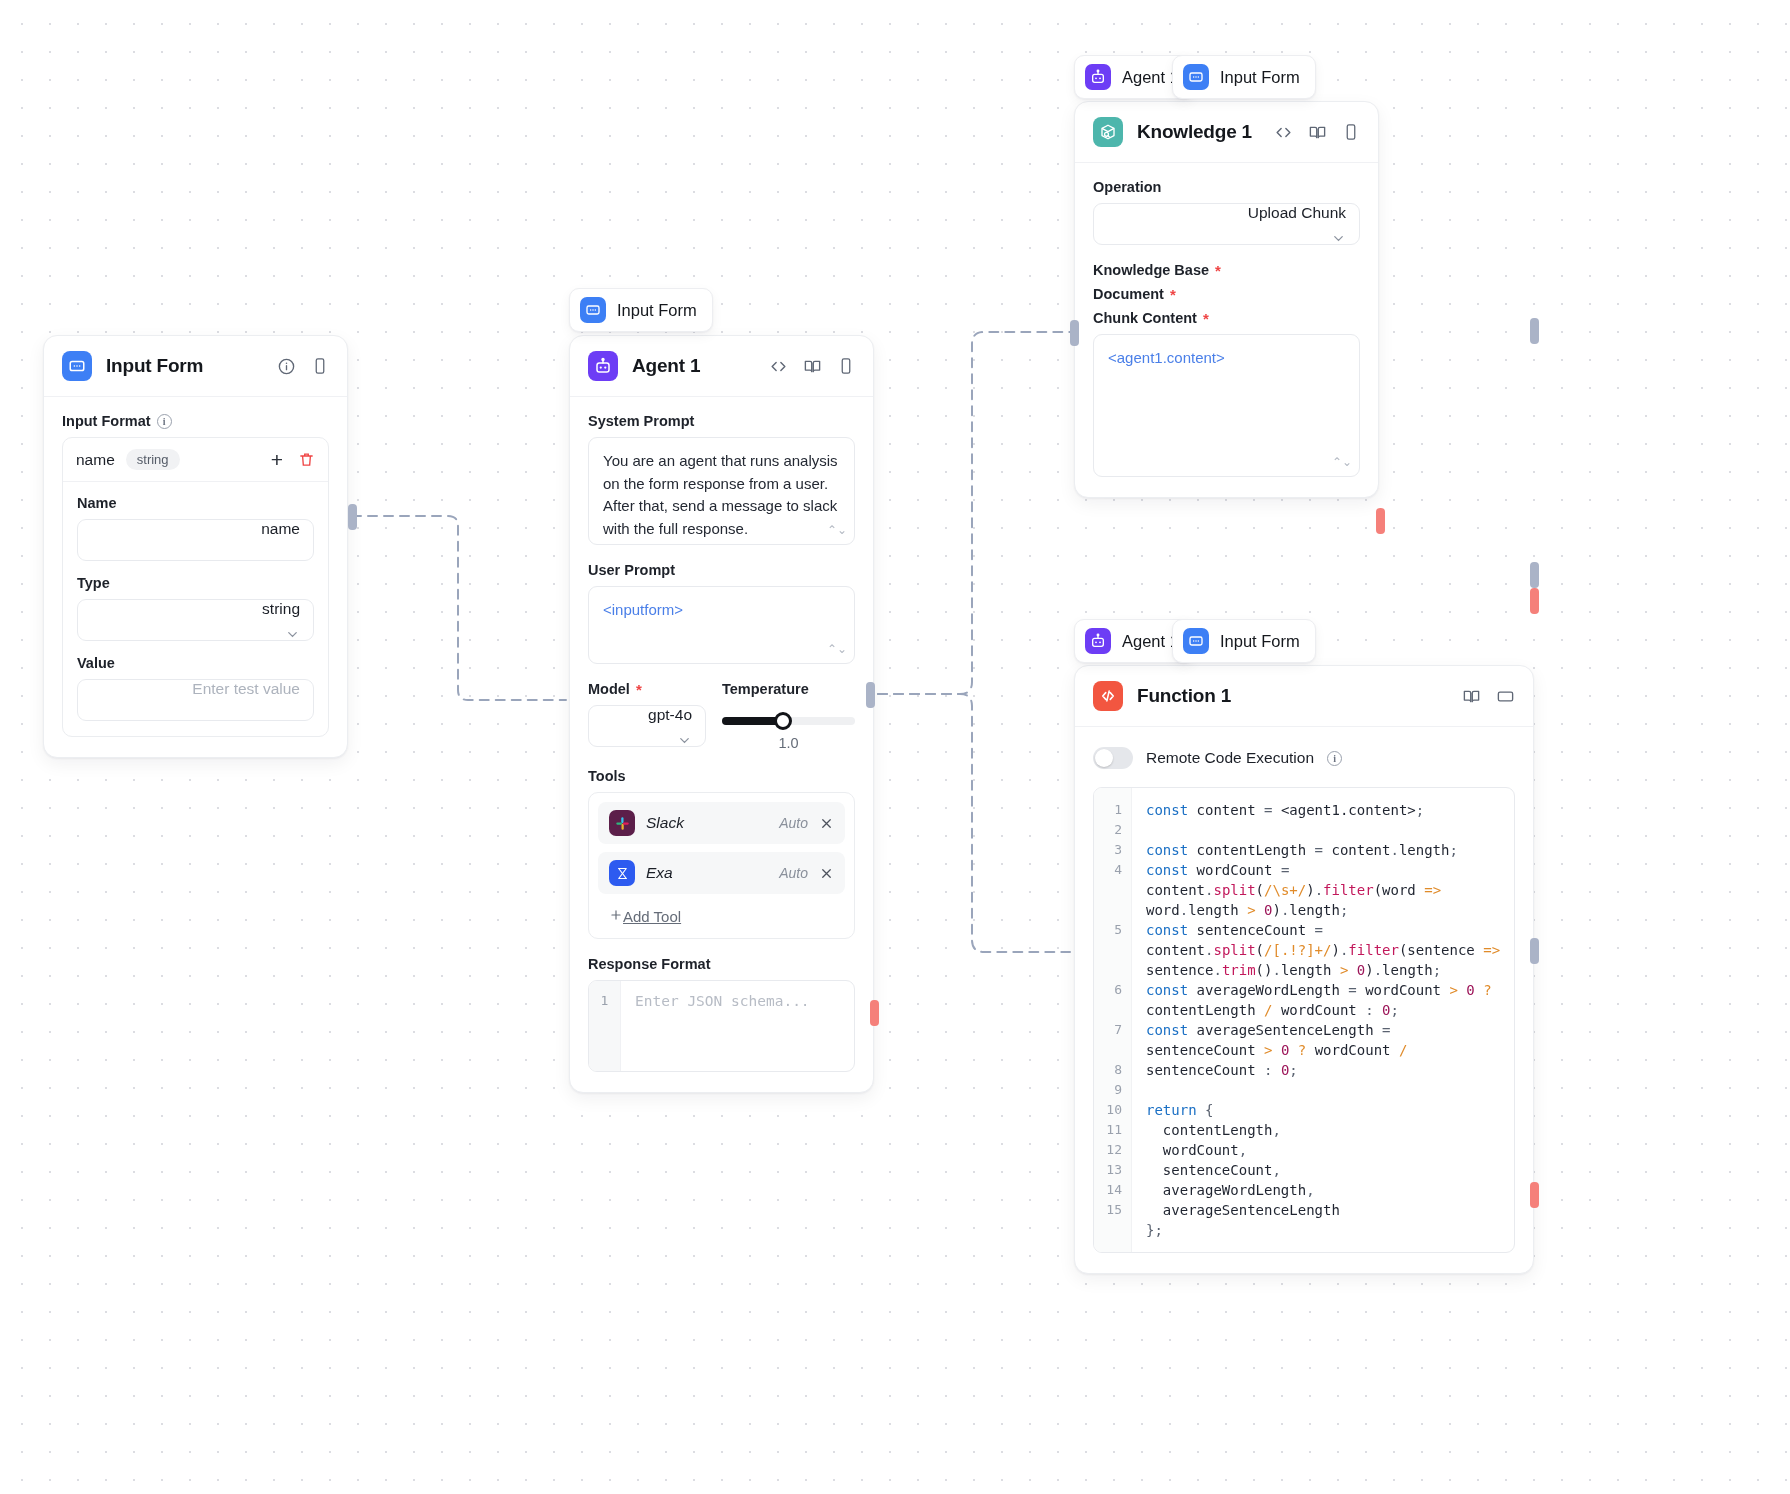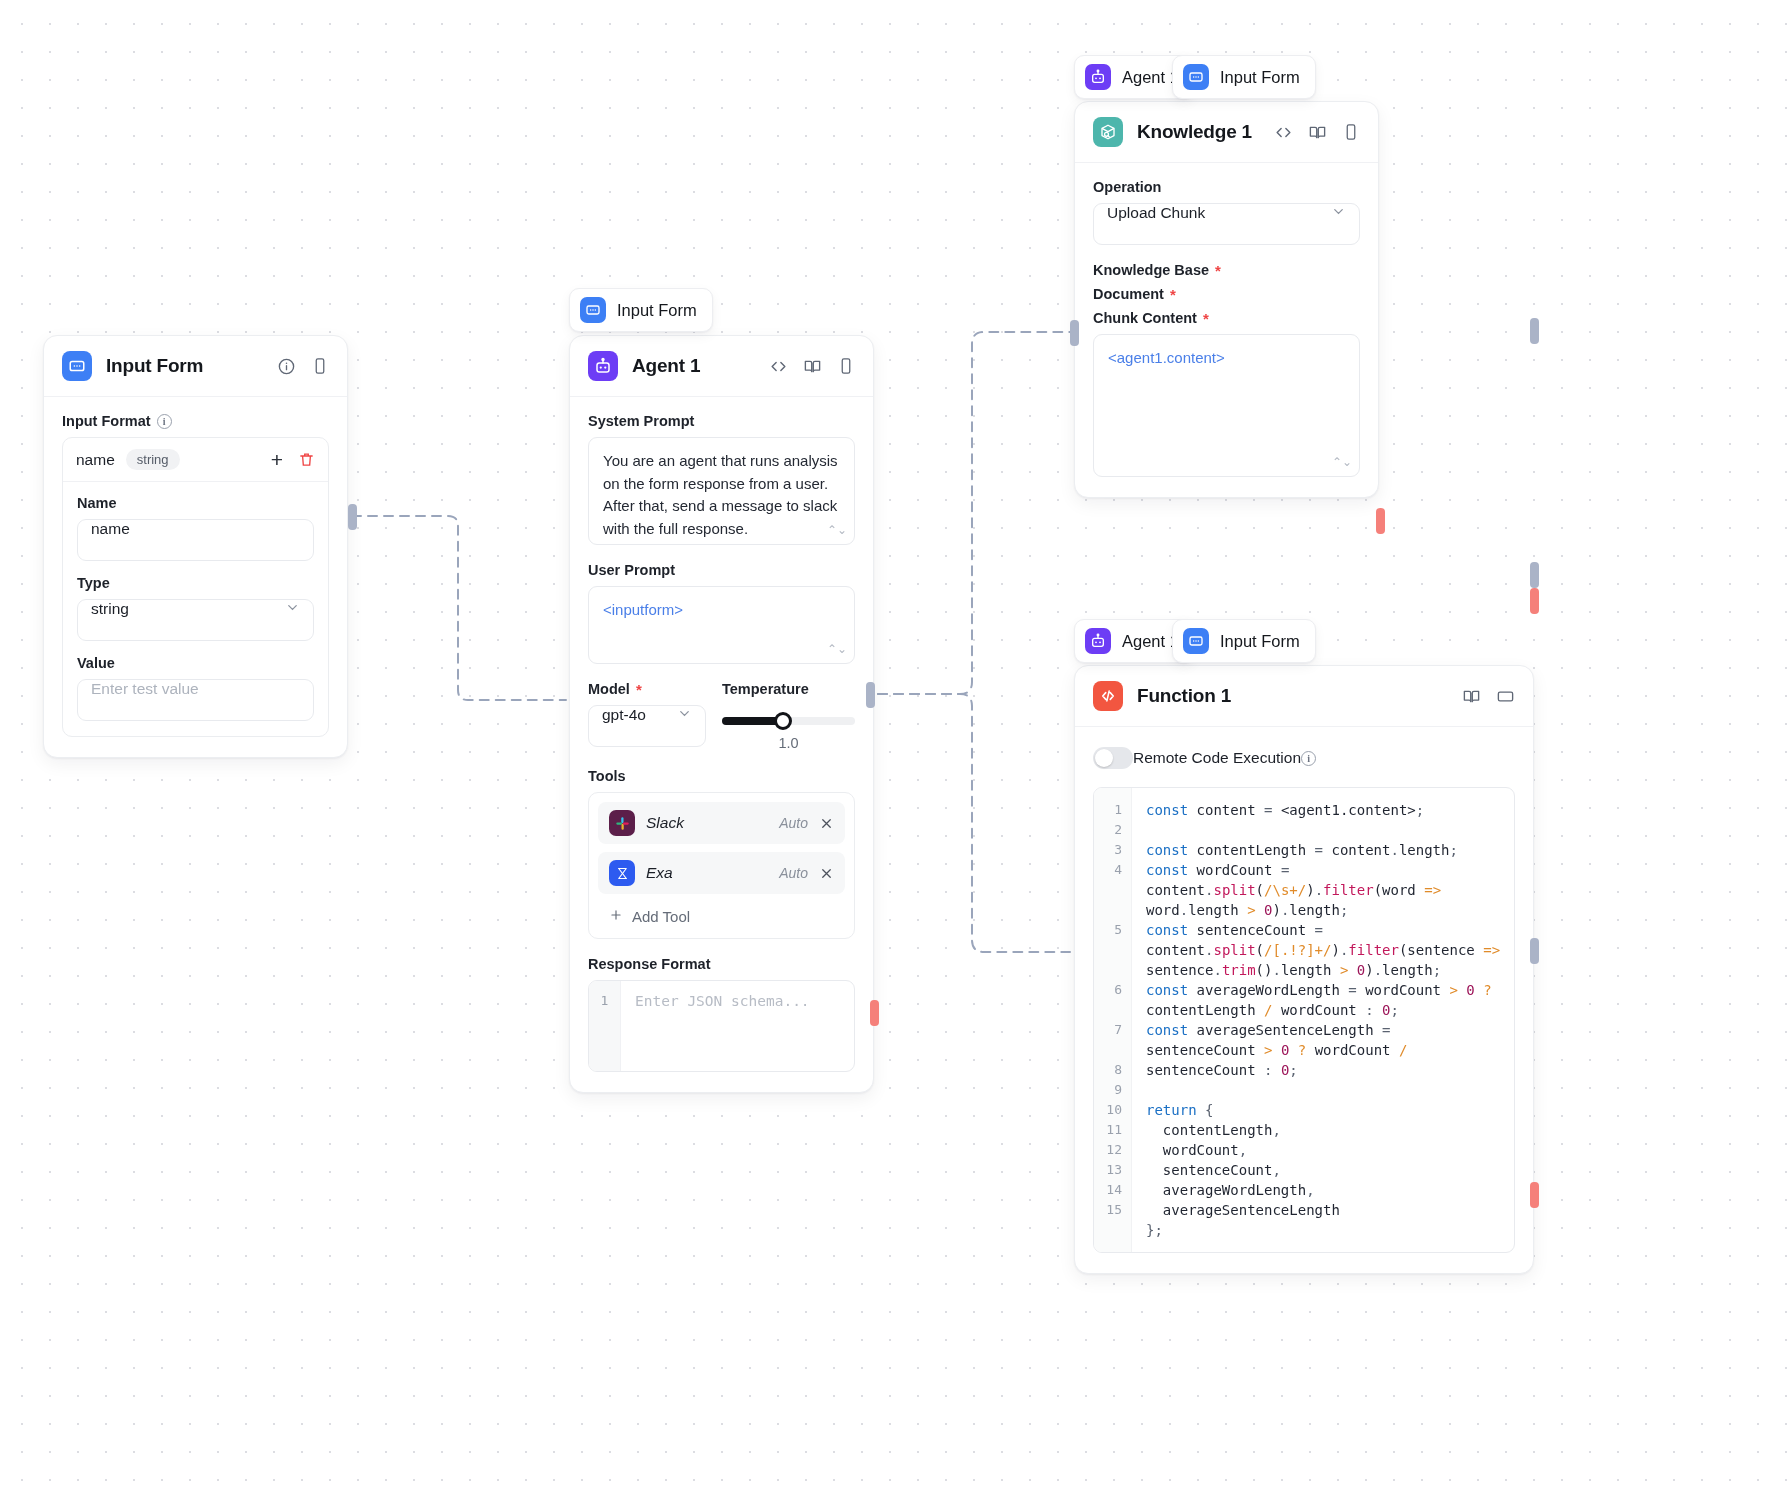--- a/index.html
+++ b/index.html
@@ -64,23 +64,24 @@
     width: 15px; height: 15px; border-radius: 50%;
     border: 1.3px solid #9aa1ad; color: #6b7280;
     font-size: 10px; font-weight: 700; font-family: "Liberation Serif", serif;
     display: inline-flex; align-items: center; justify-content: center;
     flex: 0 0 auto;
   }
 
   .select, .textinput {
     width: 100%; height: 42px;
     border: 1px solid #e8eaee; border-radius: 9px;
-    background: #fff; display: flex; align-items: flex-start;
+    background: #fff; display: flex; align-items: flex-end;
     padding: 0 13px; font-size: 15.5px; color: #1b1f27;
     gap: 9px;
+    flex-direction: column;
   }
   .select .chev { margin-left: auto; color: #8b929e; display:flex; }
   .textinput.ph { color: #adb3bd; }
   .mb16 { margin-bottom: 17px; }
   .mb14 { margin-bottom: 14px; }
 
   .ta {
     width: 100%; border: 1px solid #e8eaee; border-radius: 9px;
     background: #fff; padding: 12px 14px; position: relative;
     font-size: 15px; color: #242933; line-height: 1.5;
@@ -139,22 +140,22 @@
     background: #f6f7f8; border-radius: 8px; padding: 8px 11px; font-style: italic;
   }
   .tool-ico {
     width: 26px; height: 26px; border-radius: 7px; flex: 0 0 auto;
     display: flex; align-items: center; justify-content: center;
   }
   .tool-name { font-size: 15.5px; color: #1b1f27; }
   .tool-auto { margin-left: auto; font-size: 14px; color: #8a909b; }
   .tool-x { color: #4b515c; display: flex; }
   .add-tool {
-    display: flex; align-items: center; gap: 9px;
-    padding: 6px 11px 4px; color: #656c78; font-size: 15px;
+    display: flex; align-items: center; 
+    padding: 6px 11px 4px; color: #656c78; font-size: 15px; text-decoration: underline;
   }
   .code-ta {
     border: 1px solid #e8eaee; border-radius: 9px; background: #fff;
     display: flex; overflow: hidden; height: 92px;
   }
   .gutter {
     background: #f7f8f9; border-right: 1px solid #f0f1f4;
     width: 32px; flex: 0 0 auto; padding-top: 12px;
     font-family: "DejaVu Sans Mono", monospace; font-size: 13px;
     color: #9aa1ad; text-align: center;
@@ -163,21 +164,21 @@
     padding: 12px 14px; font-family: "DejaVu Sans Mono", monospace;
     font-size: 14.5px; color: #b7bcc5;
   }
 
   
   #n-knowledge { left: 1074px; top: 101px; width: 305px; }
 
   
   #n-function { left: 1074px; top: 665px; width: 460px; }
   .toggle-row {
-    display: flex; align-items: center; 
+    display: flex; align-items: center; gap: 13px;
     padding: 4px 0 18px;
   }
   .switch {
     width: 40px; height: 22px; border-radius: 11px;
     background: #e5e7eb; position: relative; flex: 0 0 auto;
   }
   .switch .dot {
     position: absolute; left: 2px; top: 2px;
     width: 18px; height: 18px; border-radius: 50%;
     background: #fff; box-shadow: 0 1px 2px rgba(0,0,0,.18);

